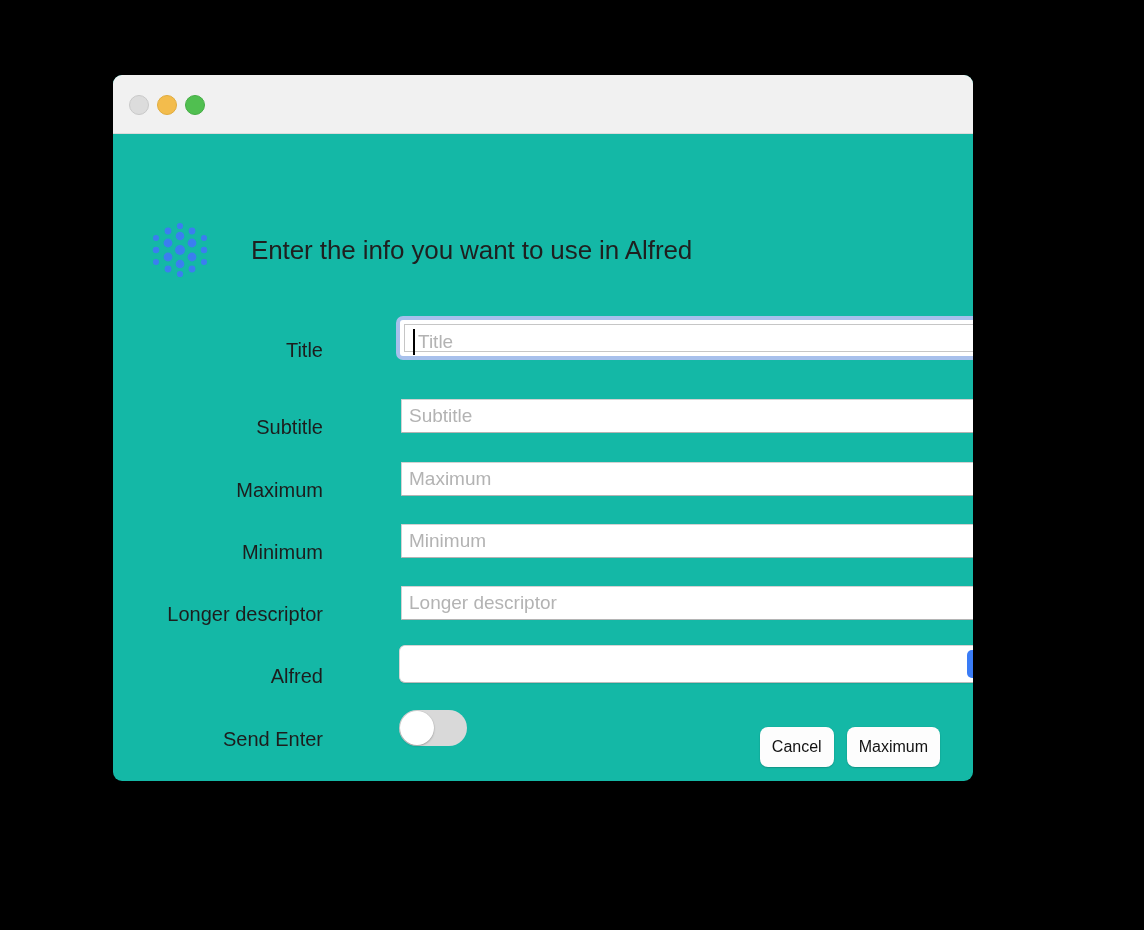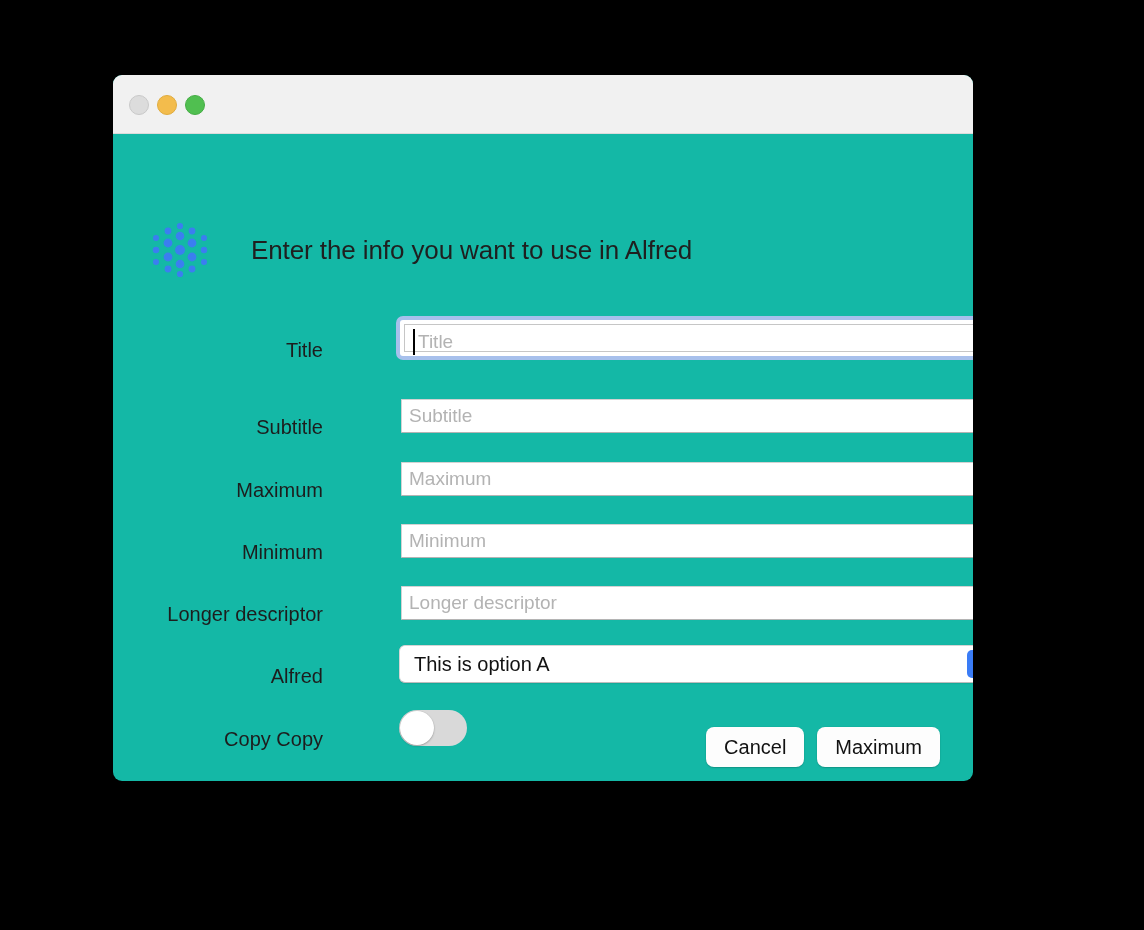--- a/index.html
+++ b/index.html
@@ -235,23 +235,23 @@
     right: 33px;
     top: 593px;
     display: flex;
     gap: 13px;
   }
   .btn {
     background: #fdfdfd;
     border: none;
     border-radius: 8px;
     font-family: "Liberation Sans", sans-serif;
-    font-size: 20px;
+    font-size: 16px;
     color: #121212;
-    padding: 0 18px;
+    padding: 0 12px;
     height: 40px;
     line-height: 40px;
     box-shadow: 0 1px 1.5px rgba(0,0,0,0.18), 0 0 0 0.5px rgba(0,0,0,0.04);
     cursor: default;
     white-space: nowrap;
   }
 </style>
 </head>
 <body>
 
@@ -328,34 +328,33 @@
     <div class="form-row" style="top:469px">
       <div class="row-label">Longer descriptor</div>
       <div class="field" style="top:-17px">
         <span class="ph">Longer descriptor</span>
       </div>
     </div>
 
     <div class="form-row" style="top:531px">
       <div class="row-label">Alfred</div>
       <div id="picker">
-        <div id="picker-value">This is option A</div>
         <div id="picker-stepper">
           <svg width="13" height="8" viewBox="0 0 13 8" aria-hidden="true">
             <path d="M1.5 6.3 L6.5 1.6 L11.5 6.3" fill="none" stroke="#ffffff" stroke-width="2.1" stroke-linecap="round" stroke-linejoin="round"></path>
           </svg>
           <svg width="13" height="8" viewBox="0 0 13 8" aria-hidden="true">
             <path d="M1.5 1.7 L6.5 6.4 L11.5 1.7" fill="none" stroke="#ffffff" stroke-width="2.1" stroke-linecap="round" stroke-linejoin="round"></path>
           </svg>
         </div>
       </div>
     </div>
 
     <div class="form-row" style="top:594px">
-      <div class="row-label">Copy Copy</div>
+      <div class="row-label">Send Enter</div>
       <div id="toggle">
         <div id="toggle-knob"></div>
       </div>
     </div>
 
     <div id="buttons">
       <button class="btn">Cancel</button>
       <button class="btn">Maximum</button>
     </div>
 

